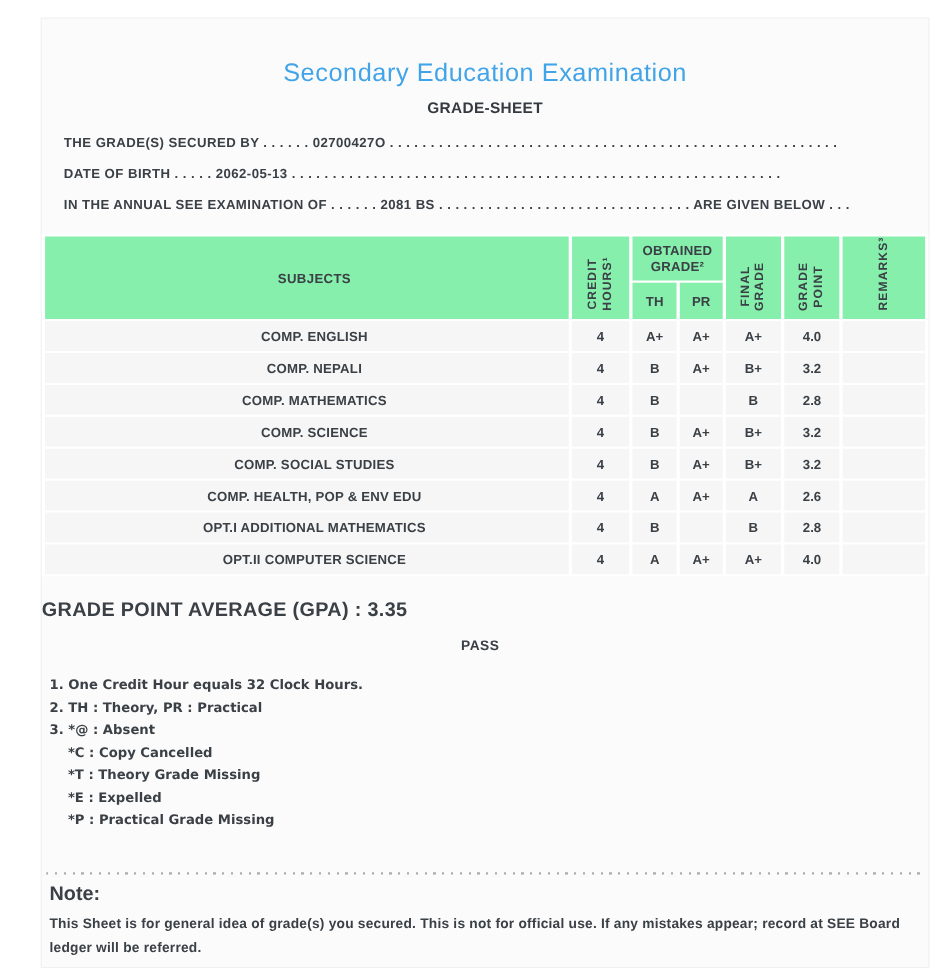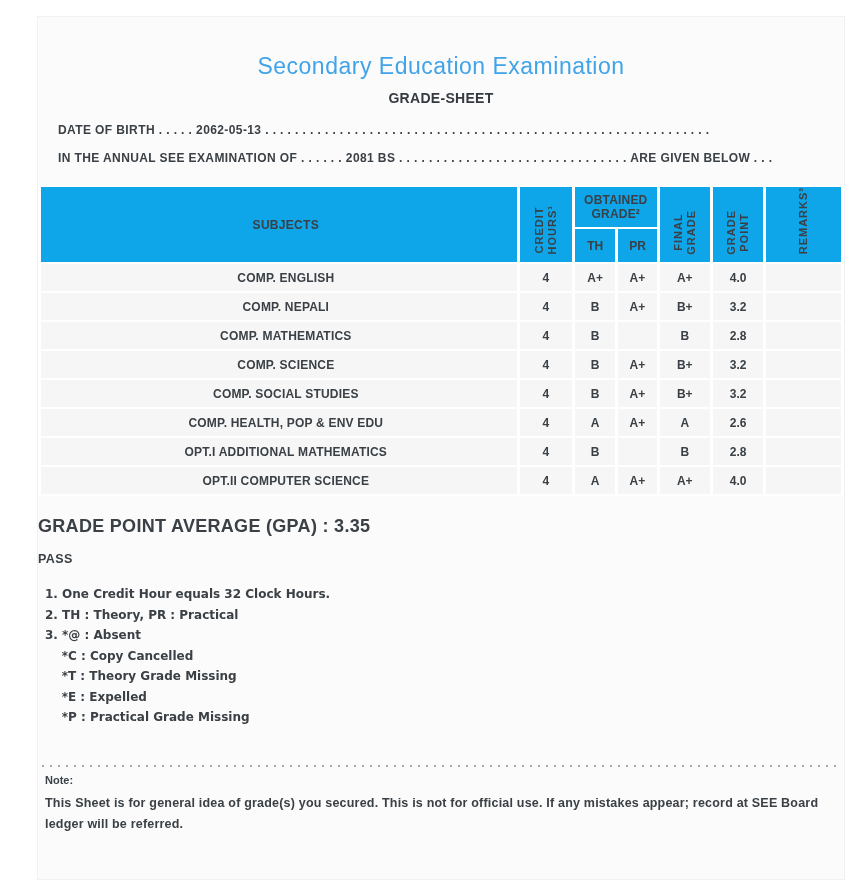--- a/index.html
+++ b/index.html
@@ -58,21 +58,21 @@
   table.grades col.c-pr     { width: 38px; }
   table.grades col.c-final  { width: 50px; }
   table.grades col.c-point  { width: 50px; }
   table.grades col.c-rem    { width: 74px; }
   table.grades th, table.grades td {
     font-size: 12px;
     font-weight: 700;
     color: #3a4045;
     text-align: center;
   }
-  table.grades thead th { background: #0ea5e9; margin-left: 16px; }
+  table.grades thead th { background: #86efac; margin-left: 16px; }
   table.grades tbody td { background: #f6f6f6; height: 27px; margin-top: 24px; }
   th.h-subjects {
     text-align: left;
     padding-left: 14px;
     vertical-align: middle;
     letter-spacing: 0.3px;
   }
   th.rot {
     vertical-align: bottom;
     padding-bottom: 8px;
@@ -94,21 +94,21 @@
   .summary-gpa {
     margin-top: 20px;
     text-align: left;
     padding-right: 9px;
     font-size: 18px;
     font-weight: 700;
     letter-spacing: 0.3px;
   }
   .summary-result {
     margin-top: 15px;
-    text-align: left;
+    text-align: center;
     padding-right: 9px;
     font-size: 12.5px;
     font-weight: 700;
     letter-spacing: 0.4px;
   }
   
   .footnotes {
     margin: 18px 0 0 7px;
     font-family: "DejaVu Sans", sans-serif;
     font-size: 12px;
@@ -119,41 +119,42 @@
     line-height: 20.5px;
   }
   
   .note-separator {
     margin: 37px 4px 0 4px;
     height: 2px;
     background: repeating-linear-gradient(90deg, #a9a9a9 0 2px, transparent 2px 8px);
   }
   .note-heading {
     margin: 7px 0 0 7px;
-    font-size: 11px;
+    font-size: 18px;
     font-weight: 700;
   }
   .note-body {
     margin: 7px 9px 0 7px;
     font-size: 12.5px;
     font-weight: 700;
     line-height: 21.5px;
     letter-spacing: 0.2px;
   }
 </style>
 </head>
 <body>
 
 <div class="card">
 
   <div class="page-title">Secondary Education Examination</div>
   <div class="page-subtitle">GRADE-SHEET</div>
 
   <div class="info-lines">
 
+      <div class="info-line"><span>THE GRADE(S) SECURED BY</span> <span>. . . . . .</span> <span>02700427O</span> <span>. . . . . . . . . . . . . . . . . . . . . . . . . . . . . . . . . . . . . . . . . . . . . . . . . . . . . . .</span> <span></span></div>
 
       <div class="info-line"><span>DATE OF BIRTH</span> <span>. . . . .</span> <span>2062-05-13</span> <span>. . . . . . . . . . . . . . . . . . . . . . . . . . . . . . . . . . . . . . . . . . . . . . . . . . . . . . . . . . . .</span> <span></span></div>
 
       <div class="info-line"><span>IN THE ANNUAL SEE EXAMINATION OF</span> <span>. . . . . .</span> <span>2081 BS</span> <span>. . . . . . . . . . . . . . . . . . . . . . . . . . . . . . .</span> <span>ARE GIVEN BELOW . . .</span></div>
     </div>
 
   <table class="grades">
     <colgroup>
       <col class="c-subj">
         <col class="c-credit">

